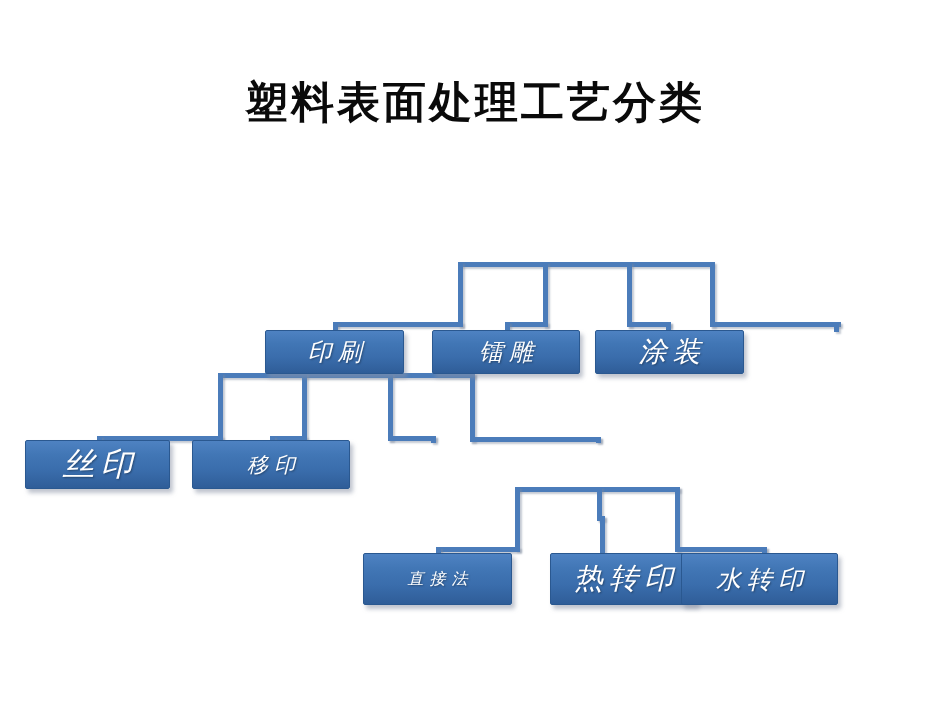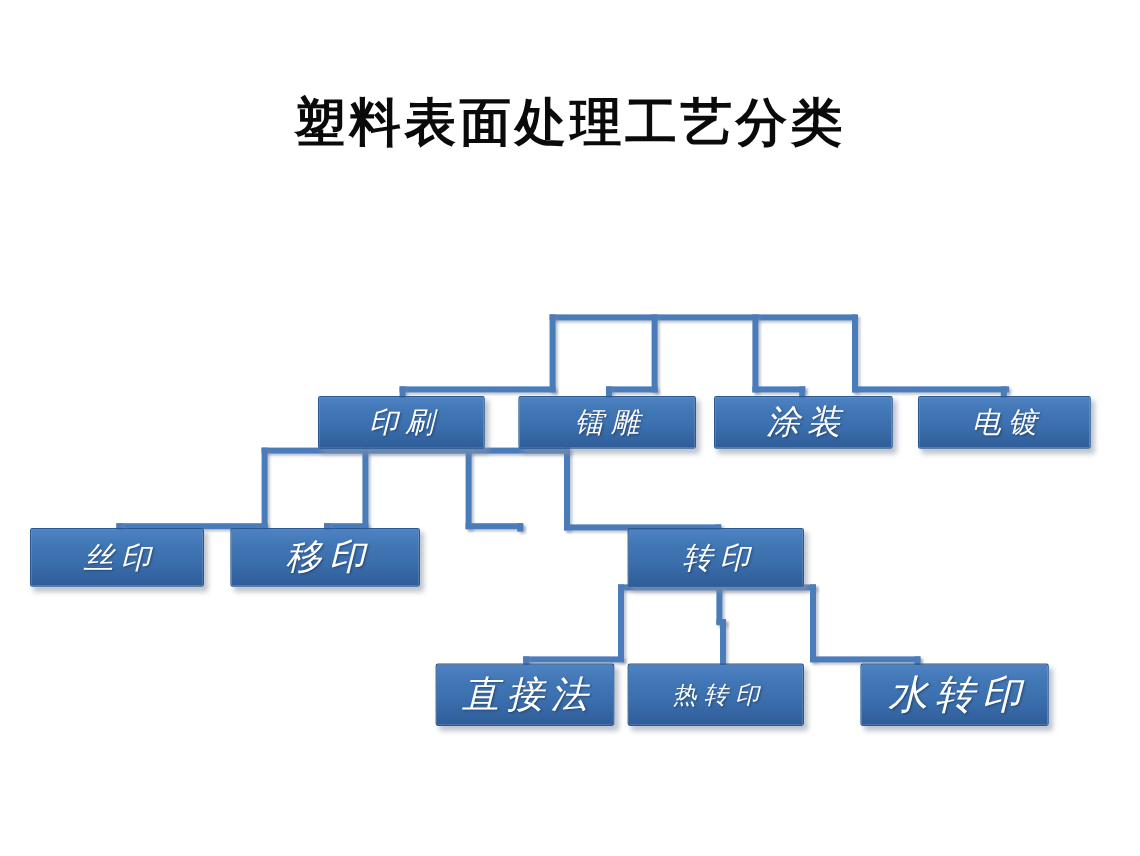--- a/index.html
+++ b/index.html
@@ -68,37 +68,31 @@
 
   <div class="node" style="left:432px;top:330px;width:146px;height:42px;font-size:24px">
     <span class="lbl">镭雕</span>
   </div>
   <div class="node" style="left:265px;top:330px;width:137px;height:42px;font-size:24px">
     <span class="lbl">印刷</span>
   </div>
   <div class="node" style="left:595px;top:330px;width:147px;height:42px;font-size:28px">
     <span class="lbl">涂装</span>
   </div>
-  <div class="node" style="left:765px;top:330px;width:142px;height:42px;font-size:24px">
-    <span class="lbl">电镀</span>
+
+  <div class="node" style="left:25px;top:440px;width:143px;height:47px;font-size:32px">
+    <span class="lbl">丝印</span>
+  </div>
+  <div class="node" style="left:192px;top:440px;width:156px;height:47px;font-size:21px">
+    <span class="lbl">移印</span>
   </div>
 
-  <div class="node" style="left:25px;top:440px;width:143px;height:47px;font-size:25px">
-    <span class="lbl">丝印</span>
-  </div>
-  <div class="node" style="left:192px;top:440px;width:156px;height:47px;font-size:30px">
-    <span class="lbl">移印</span>
-  </div>
-  <div class="node" style="left:523px;top:440px;width:145px;height:47px;font-size:25px">
-    <span class="lbl">转印</span>
-  </div>
-
-  <div class="node" style="left:363px;top:553px;width:147px;height:50px;font-size:31px">
+  <div class="node" style="left:363px;top:553px;width:147px;height:50px;font-size:16px">
     <span class="lbl">直接法</span>
   </div>
-  <div class="node" style="left:523px;top:553px;width:145px;height:50px;font-size:20px">
+  <div class="node" style="left:550px;top:553px;width:145px;height:50px;font-size:29px">
     <span class="lbl">热转印</span>
   </div>
-  <div class="node" style="left:717px;top:553px;width:155px;height:50px;font-size:33px">
+  <div class="node" style="left:681px;top:553px;width:155px;height:50px;font-size:25px">
     <span class="lbl">水转印</span>
   </div>
 
 </div>
 
 </body></html>

